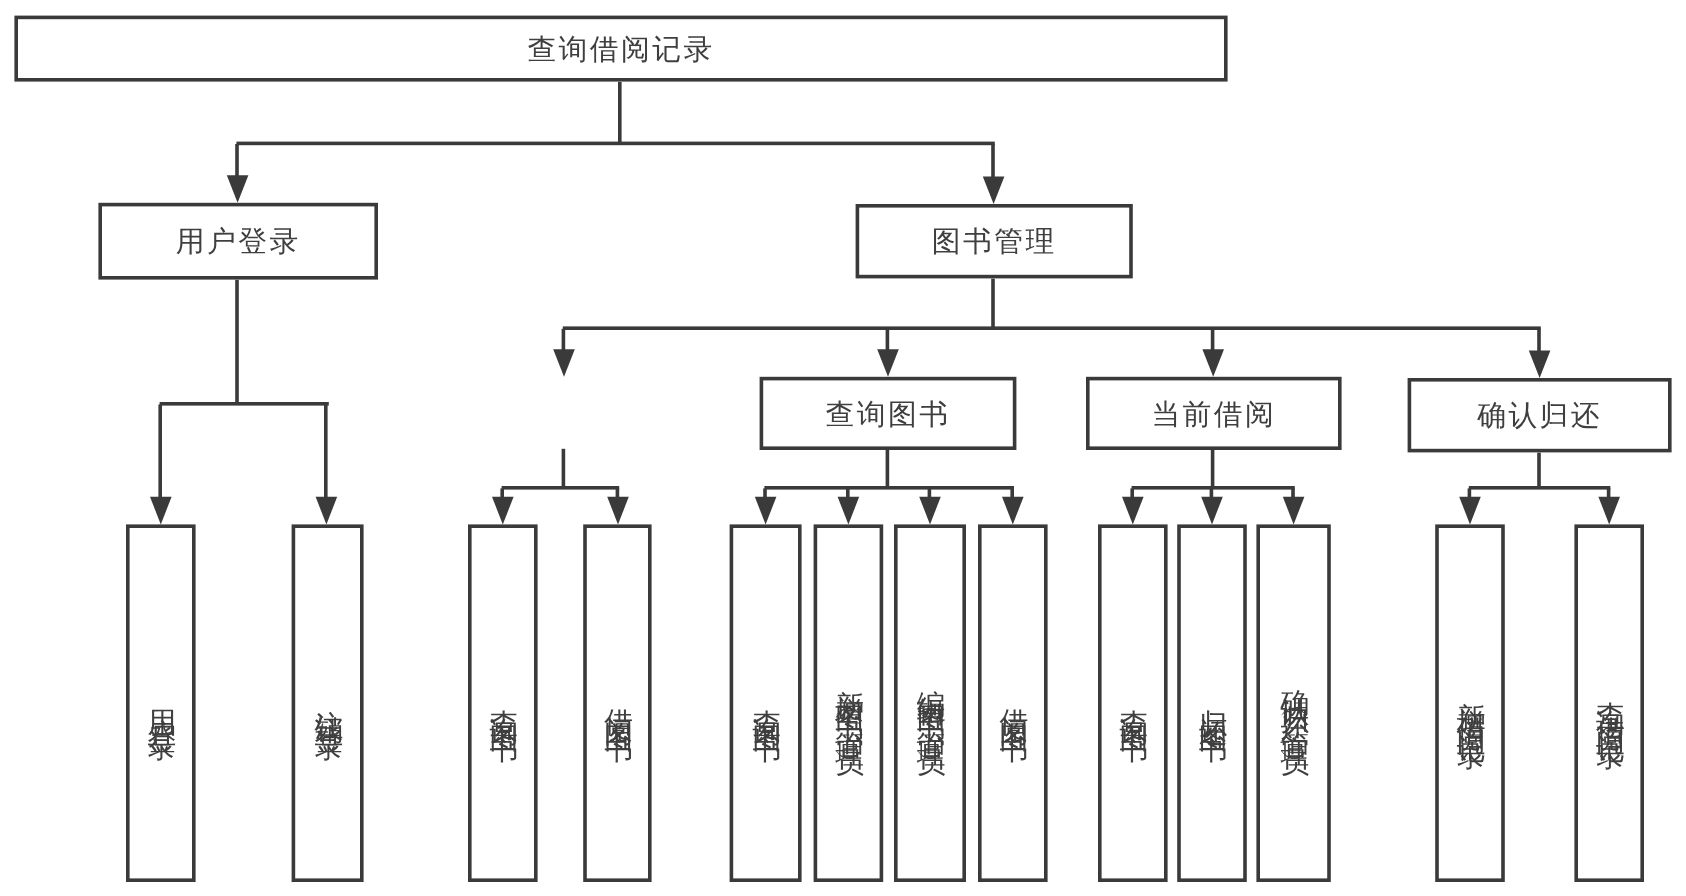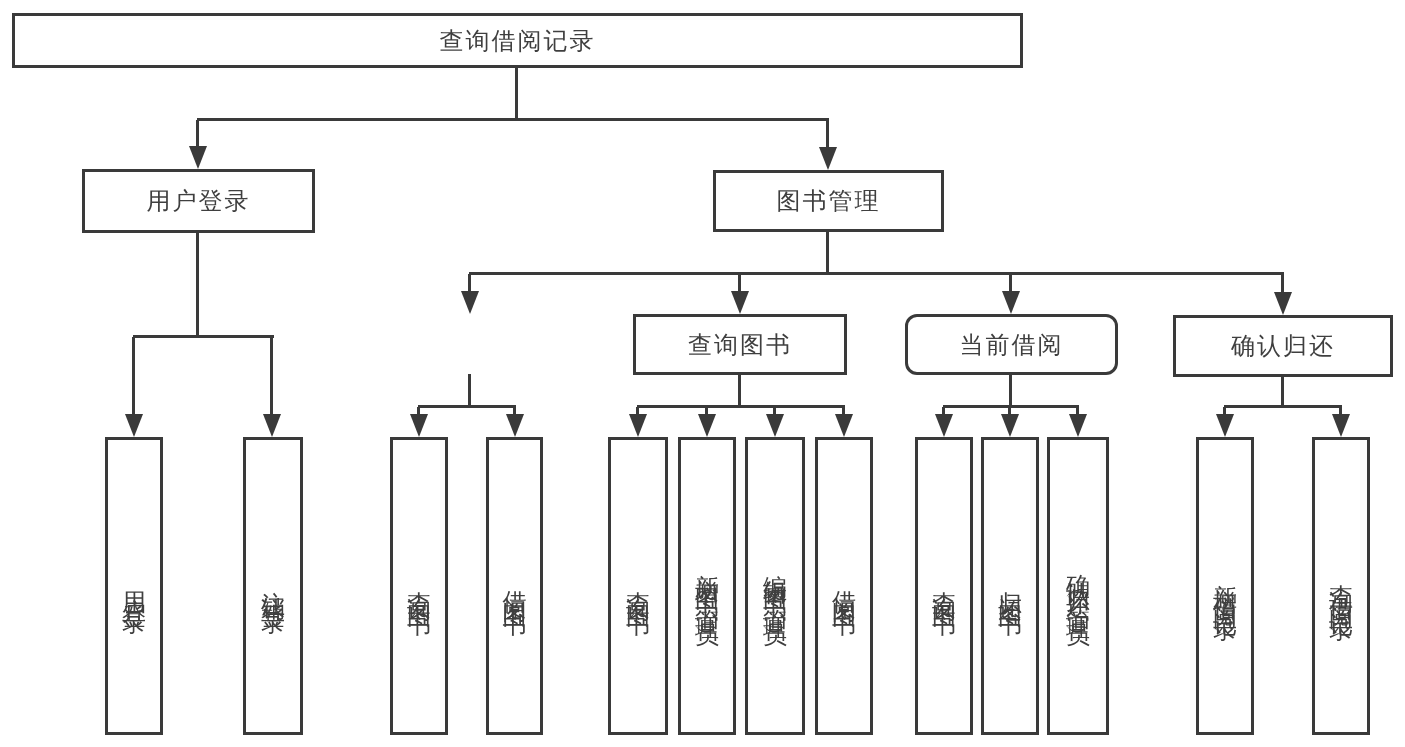--- a/index.html
+++ b/index.html
@@ -117,21 +117,21 @@
     </div>
     <div class="node h" style="left: 82px; top: 169px; width: 233px; height: 64px;">
       <span>用户登录</span>
     </div>
     <div class="node h" style="left: 713px; top: 170px; width: 231px; height: 62px;">
       <span>图书管理</span>
     </div>
     <div class="node h" style="left: 633px; top: 314px; width: 214px; height: 61px;">
       <span>查询图书</span>
     </div>
-    <div class="node h" style="left: 905px; top: 314px; width: 213px; height: 61px; border-radius: 12px;">
+    <div class="node h" style="left: 905px; top: 314px; width: 213px; height: 61px;">
       <span>当前借阅</span>
     </div>
     <div class="node h" style="left: 1173px; top: 315px; width: 220px; height: 62px;">
       <span>确认归还</span>
     </div>
     <div class="node v" style="left: 105px; top: 437px; width: 58px; height: 298px;">
       <span>用户登录</span>
     </div>
     <div class="node v" style="left: 243px; top: 437px; width: 60px; height: 298px;">
       <span>注销登录</span>

